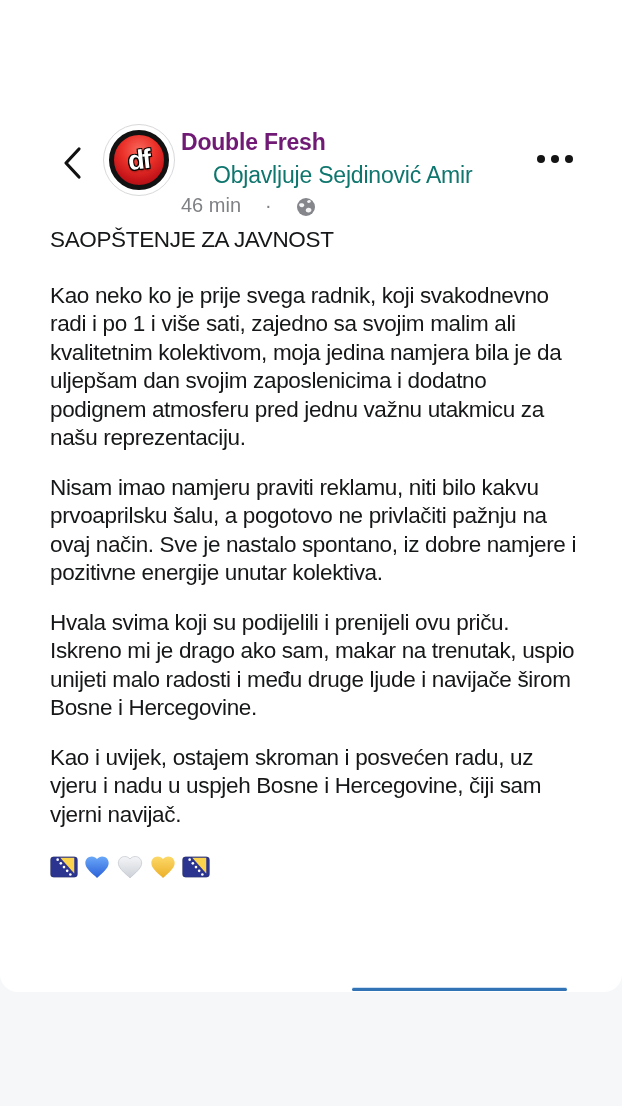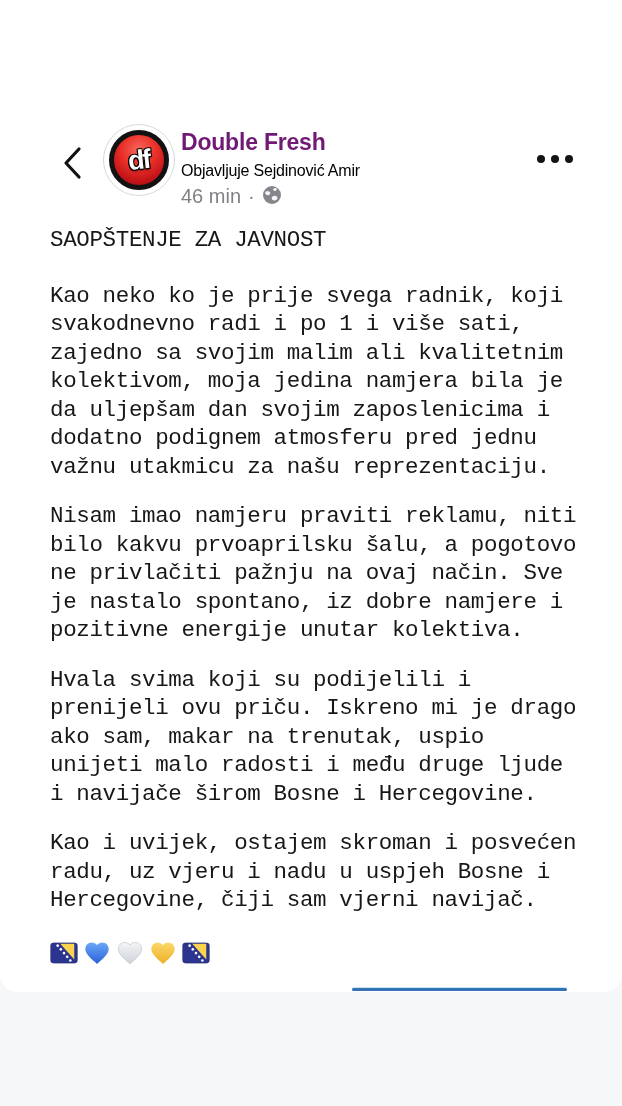--- a/index.html
+++ b/index.html
@@ -33,34 +33,34 @@
     background:radial-gradient(circle at 50% 30%, #f8685c 0%, #ea3028 40%, #c41419 72%, #8e0d12 100%);
     display:flex;align-items:center;justify-content:center;
   }
   .avatar-inner span{
     font-weight:800;font-size:27px;line-height:1;color:#ffffff;
     letter-spacing:-2px;transform:rotate(-6deg);
     text-shadow:-1px -1px 0 #000,1px -1px 0 #000,-1px 1px 0 #000,1px 1px 0 #000,0 2px 2px rgba(0,0,0,.45);
   }
   .head-text{position:absolute;left:181px;top:129px;}
   .page-title{font-size:23px;font-weight:700;color:#701a75;letter-spacing:-0.2px;cursor:pointer;}
-  .page-subtitle{margin-top:6px;font-size:16px;color:#000000;letter-spacing:-0.2px;}
-  .meta-row{margin-top:5px;font-size:20px;color:#7f8184;display:flex;align-items:flex-start;gap:7px;}
+  .page-subtitle{margin-top:6px;font-size:23px;color:#0f766e;letter-spacing:-0.2px;margin-left:32px;}
+  .meta-row{margin-top:5px;font-size:20px;color:#7f8184;display:flex;align-items:flex-end;gap:24px;}
   .menu-btn{
     position:absolute;left:526px;top:144px;width:58px;height:30px;
     background:none;border:none;padding:0;cursor:pointer;
     display:flex;align-items:center;justify-content:center;gap:6px;
   }
   .menu-btn i{width:8px;height:8px;border-radius:50%;background:#141414;display:block;}
   
   .body-text{
     position:absolute;left:50px;top:226px;width:530px;
     font-size:22.5px;line-height:28.5px;letter-spacing:-0.35px;color:#161718;
   }
-  .body-text p{margin:0 0 21px 0;font-family:Liberation Mono, monospace;}
+  .body-text p{margin:0 0 21px 0;}
   .body-text p.first{margin-bottom:27px;}
   .emoji-row{display:flex;align-items:center;gap:5px;padding-top:3px;}
   .emoji-row .em{display:flex;align-items:center;justify-content:center;}
   
   .blue-line{
     position:absolute;left:352px;top:988px;width:215px;height:3px;
     background:#3273b5;border-radius:1.5px;
     box-shadow:0 -1px 0 rgba(130,175,225,.4);
   }
   .footer{

